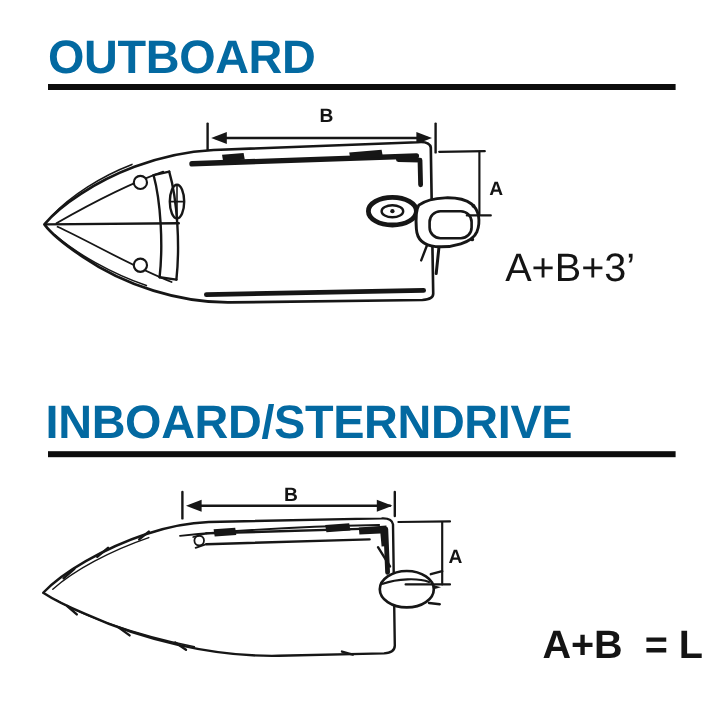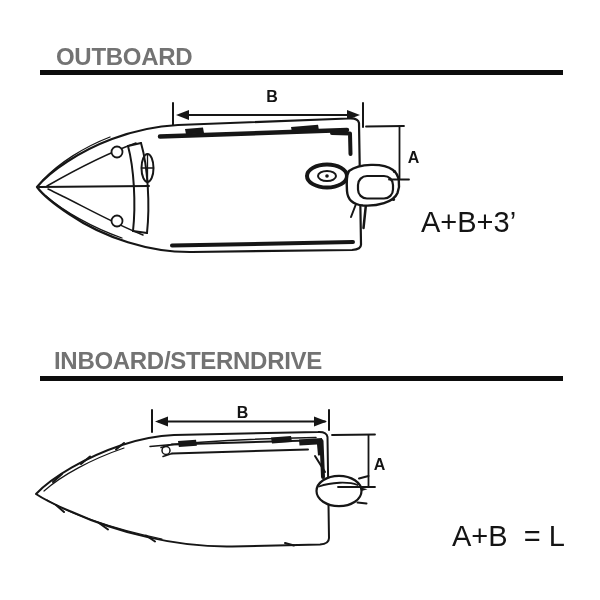--- a/index.html
+++ b/index.html
@@ -1,27 +1,27 @@
 <!DOCTYPE html>
 <html><head>
 <meta charset="utf-8">
 <style>
   html,body{margin:0;padding:0;background:#fff;}
   .canvas{
     position:relative;width:600px;height:600px;background:#fff;
     font-family:"Liberation Sans",sans-serif;color:#121212;overflow:hidden;
   }
   .heading{
-    position:absolute;left:40px;margin:16px;font-size:24px;font-weight:bold;
-    letter-spacing:-0.3px;line-height:1;color:#737373;white-space:nowrap;
+    position:absolute;left:40px;margin:0;font-size:39px;font-weight:bold;
+    letter-spacing:-0.3px;line-height:1;color:#0369a1;white-space:nowrap;
   }
   .rule{position:absolute;left:40px;height:5px;background:#0d0d0d;}
   .diagram-svg{position:absolute;left:0;}
   .formula{
-    position:absolute;font-size:29px;line-height:31px;color:#141414;
+    position:absolute;font-size:33px;line-height:31px;color:#141414;
     white-space:pre;letter-spacing:0px;
   }
   svg .ink{stroke:#161616;fill:none;stroke-linecap:round;stroke-linejoin:round;}
   svg .fillw{fill:#ffffff;}
   svg .solid{fill:#161616;stroke:none;}
   svg text{
     font-family:"Liberation Sans",sans-serif;font-size:16px;font-weight:600;
     fill:#141414;text-anchor:middle;
   }
 </style>
@@ -158,15 +158,15 @@
     </g>
 
     <g>
       <path class="ink" stroke-width="1.8" d="M 332,435 L 375,434.5"></path>
       <path class="ink" stroke-width="1.8" d="M 368.5,435 L 368.5,487"></path>
       <path class="ink" stroke-width="1.8" d="M 338,487 L 375,487"></path>
       <text x="379.5" y="469.5">A</text>
     </g>
   </svg>
 
-  <div class="formula" style="left:452px;top:521px;"><span>A+B  = L</span></div>
+  <div class="formula" style="left:452px;top:521px;font-weight:bold;"><span>A+B  = L</span></div>
 
 </div>
 
 </body></html>

